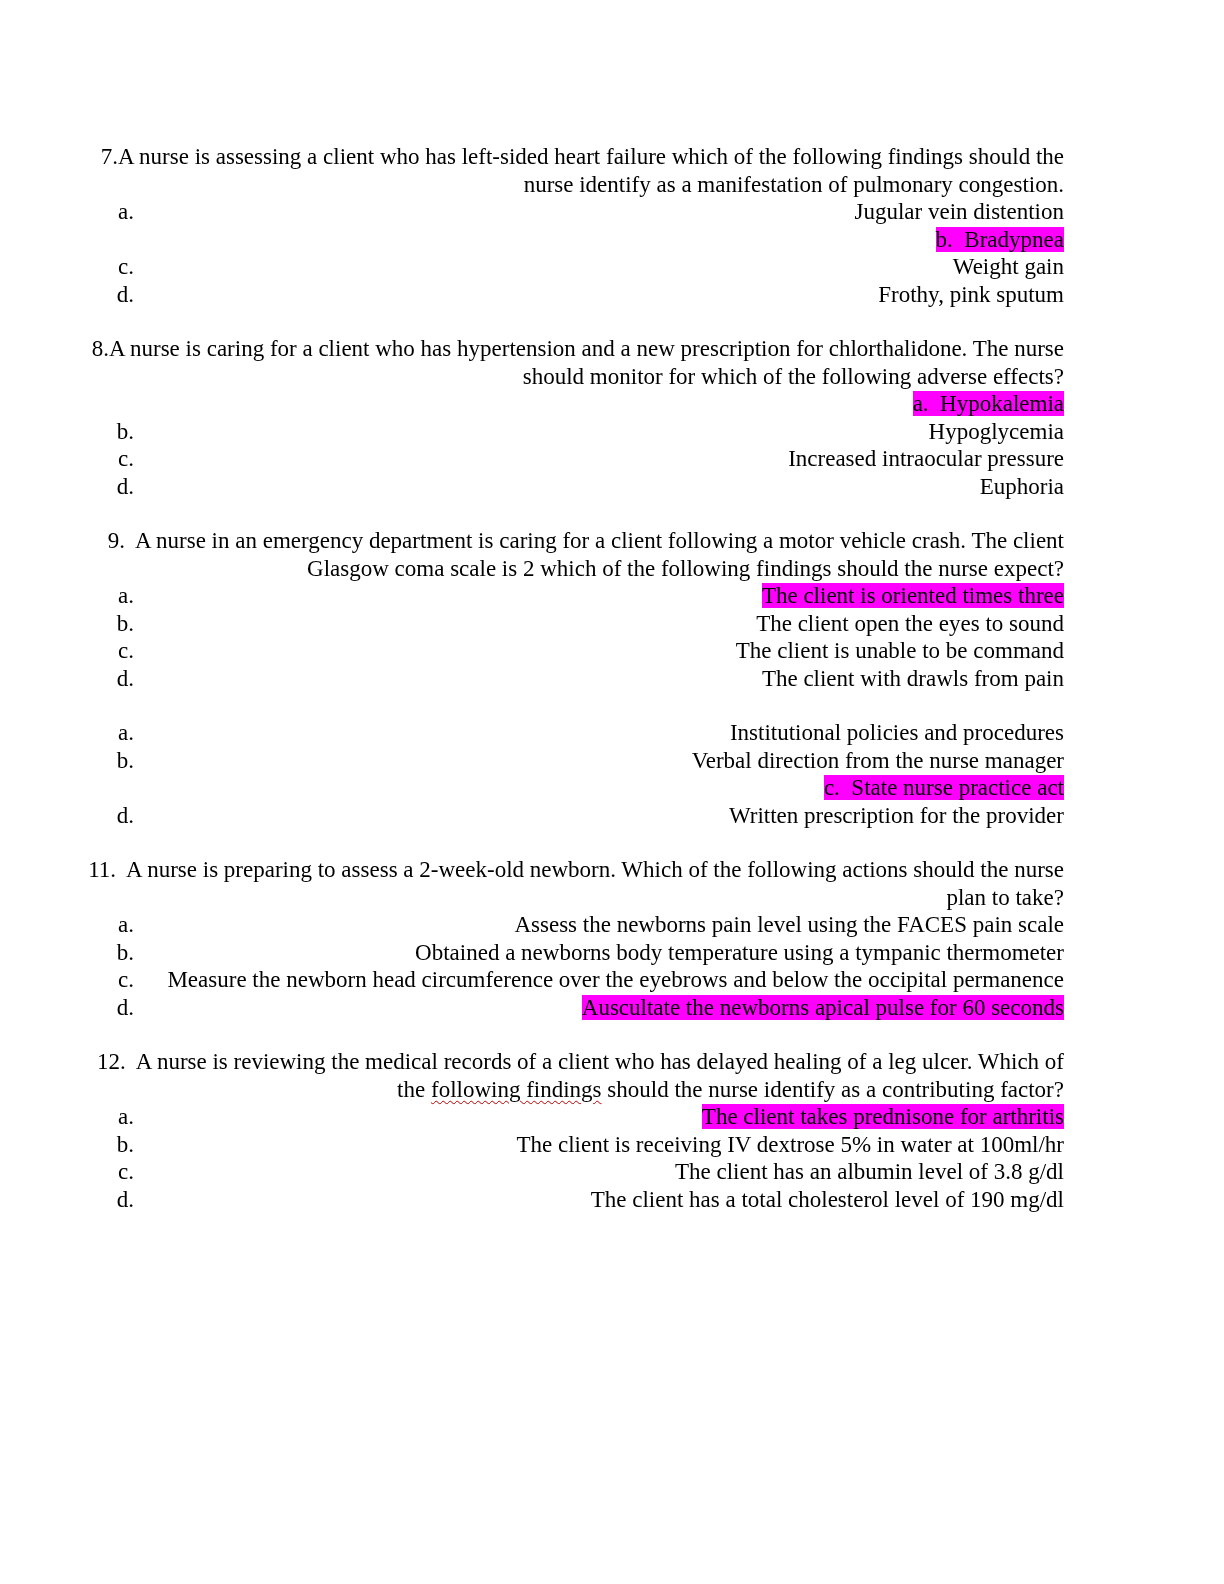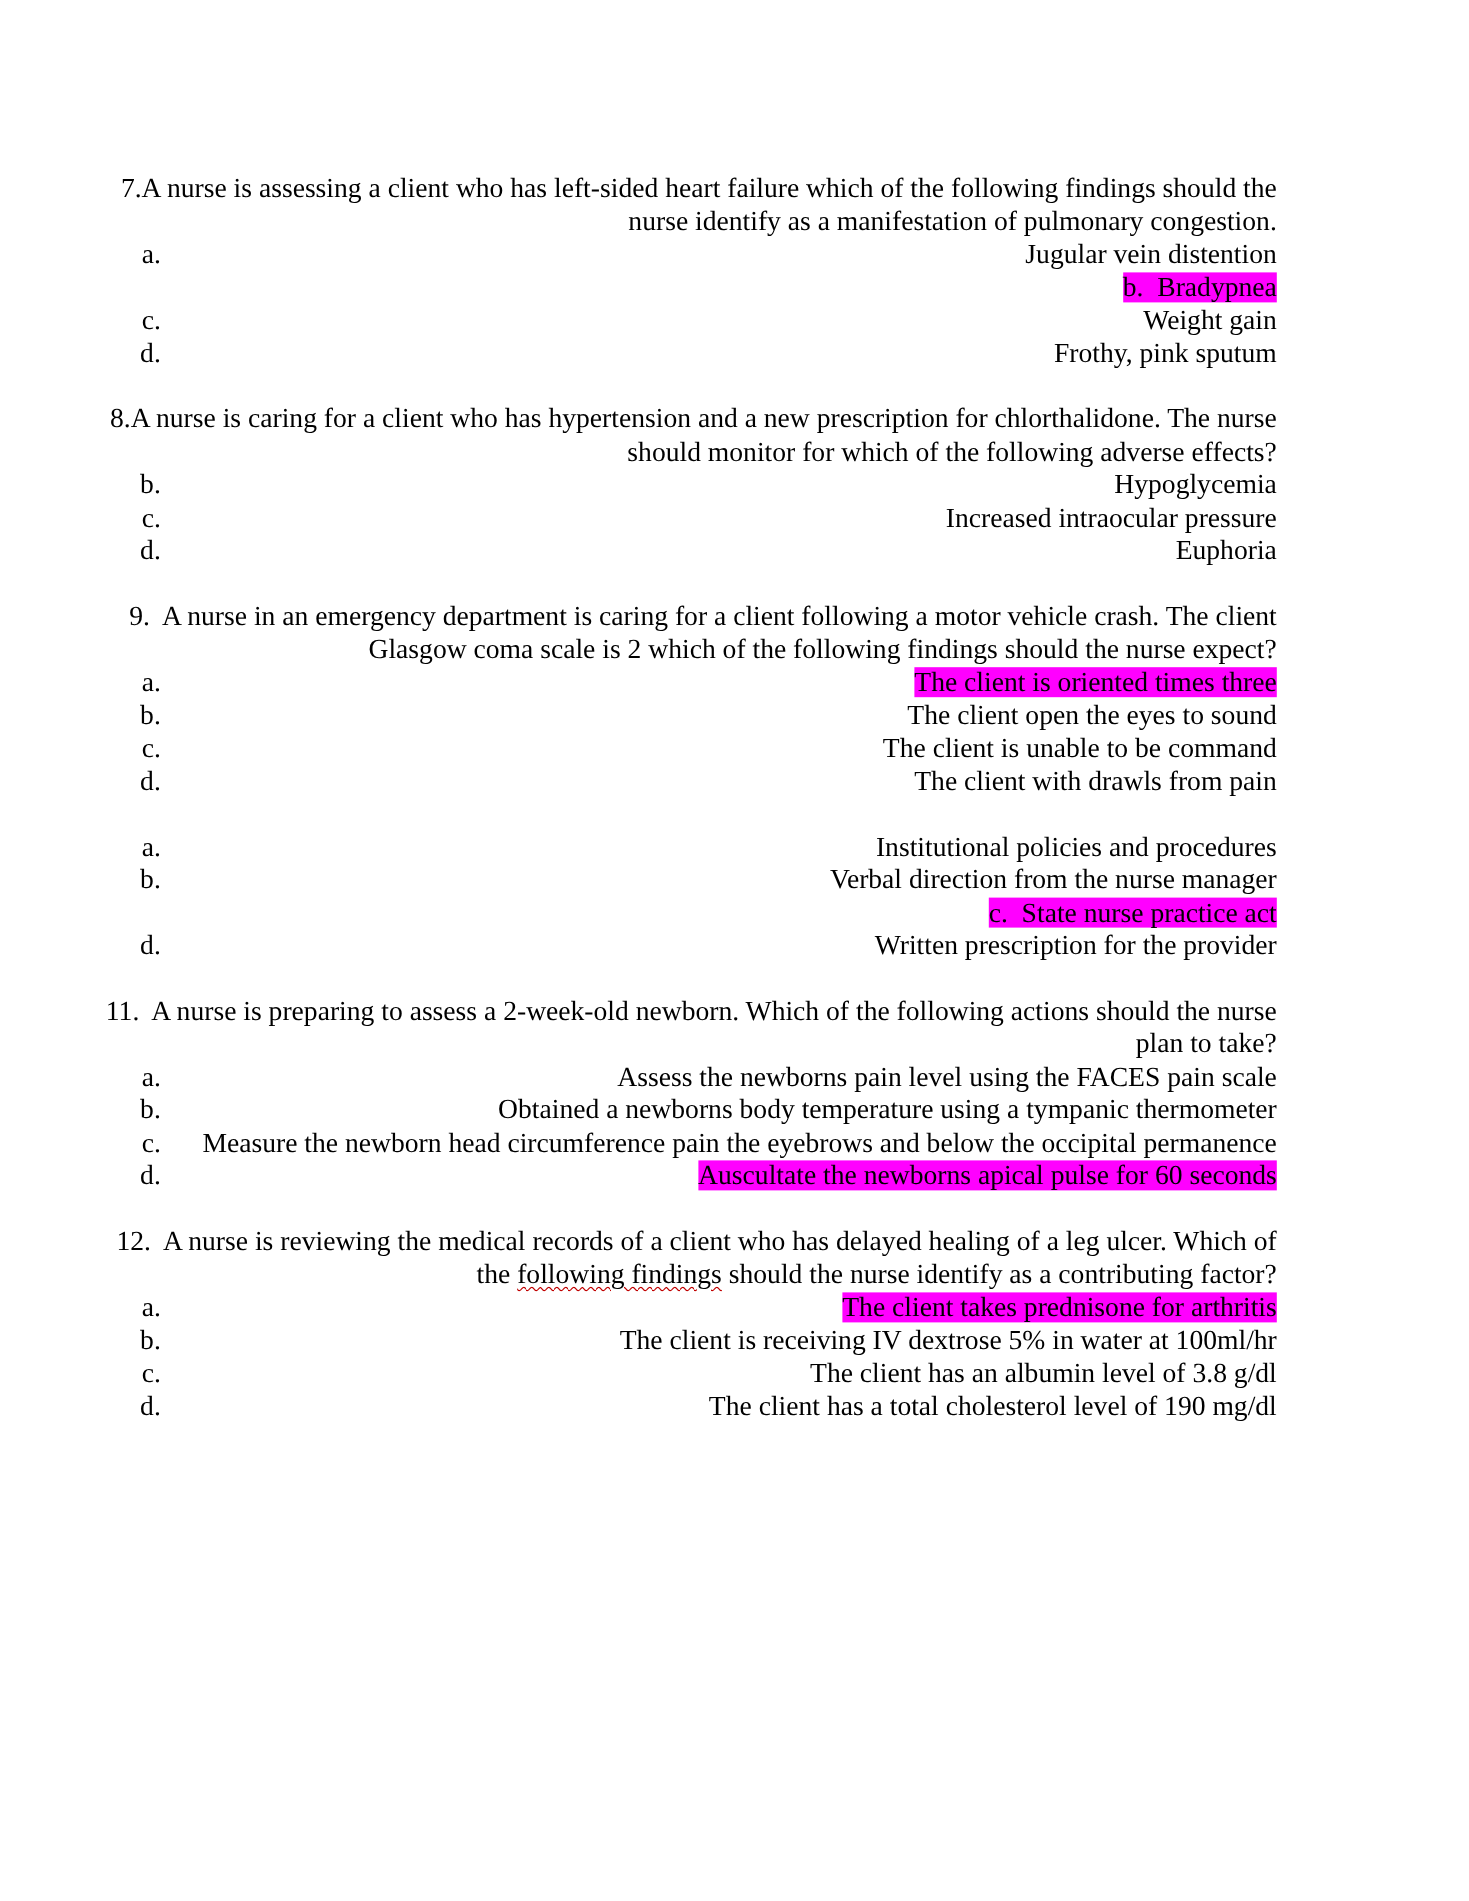--- a/index.html
+++ b/index.html
@@ -86,20 +86,21 @@
         <span class="opt-letter">c.</span>
         <span class="opt-text">Weight gain</span>
       </p>
       <p class="option">
         <span class="opt-letter">d.</span>
         <span class="opt-text">Frothy, pink sputum</span>
       </p>
     </div>
     <div class="question-block">
       <p class="q-text hanging"><span class="q-num-hang">8.</span><span>A nurse is caring for a client who has hypertension and a new prescription for chlorthalidone. The nurse should monitor for which of the following adverse effects?</span></p>
+      <p class="option-full"><span class="hl">a.&nbsp;&nbsp;Hypokalemia</span></p>
       <p class="option">
         <span class="opt-letter">b.</span>
         <span class="opt-text">Hypoglycemia</span>
       </p>
       <p class="option">
         <span class="opt-letter">c.</span>
         <span class="opt-text">Increased intraocular pressure</span>
       </p>
       <p class="option">
         <span class="opt-letter">d.</span>
@@ -145,21 +146,21 @@
       <p class="option">
         <span class="opt-letter">a.</span>
         <span class="opt-text">Assess the newborns pain level using the FACES pain scale</span>
       </p>
       <p class="option">
         <span class="opt-letter">b.</span>
         <span class="opt-text">Obtained a newborns body temperature using a tympanic thermometer</span>
       </p>
       <p class="option">
         <span class="opt-letter">c.</span>
-        <span class="opt-text">Measure the newborn head circumference pain the eyebrows and below the occipital permanence</span>
+        <span class="opt-text">Measure the newborn head circumference over the eyebrows and below the occipital permanence</span>
       </p>
       <p class="option">
         <span class="opt-letter">d.</span>
         <span class="opt-text"><span class="hl">Auscultate the newborns apical pulse for 60 seconds</span></span>
       </p>
     </div>
     <div class="question-block">
       <p class="q-text"><span class="q-num-flow">12.</span><span>A nurse is reviewing the medical records of a client who has delayed healing of a leg ulcer. Which of the </span><span class="squiggle">following findings</span><span> should the nurse identify as a contributing factor?</span></p>
       <p class="option">
         <span class="opt-letter">a.</span>

